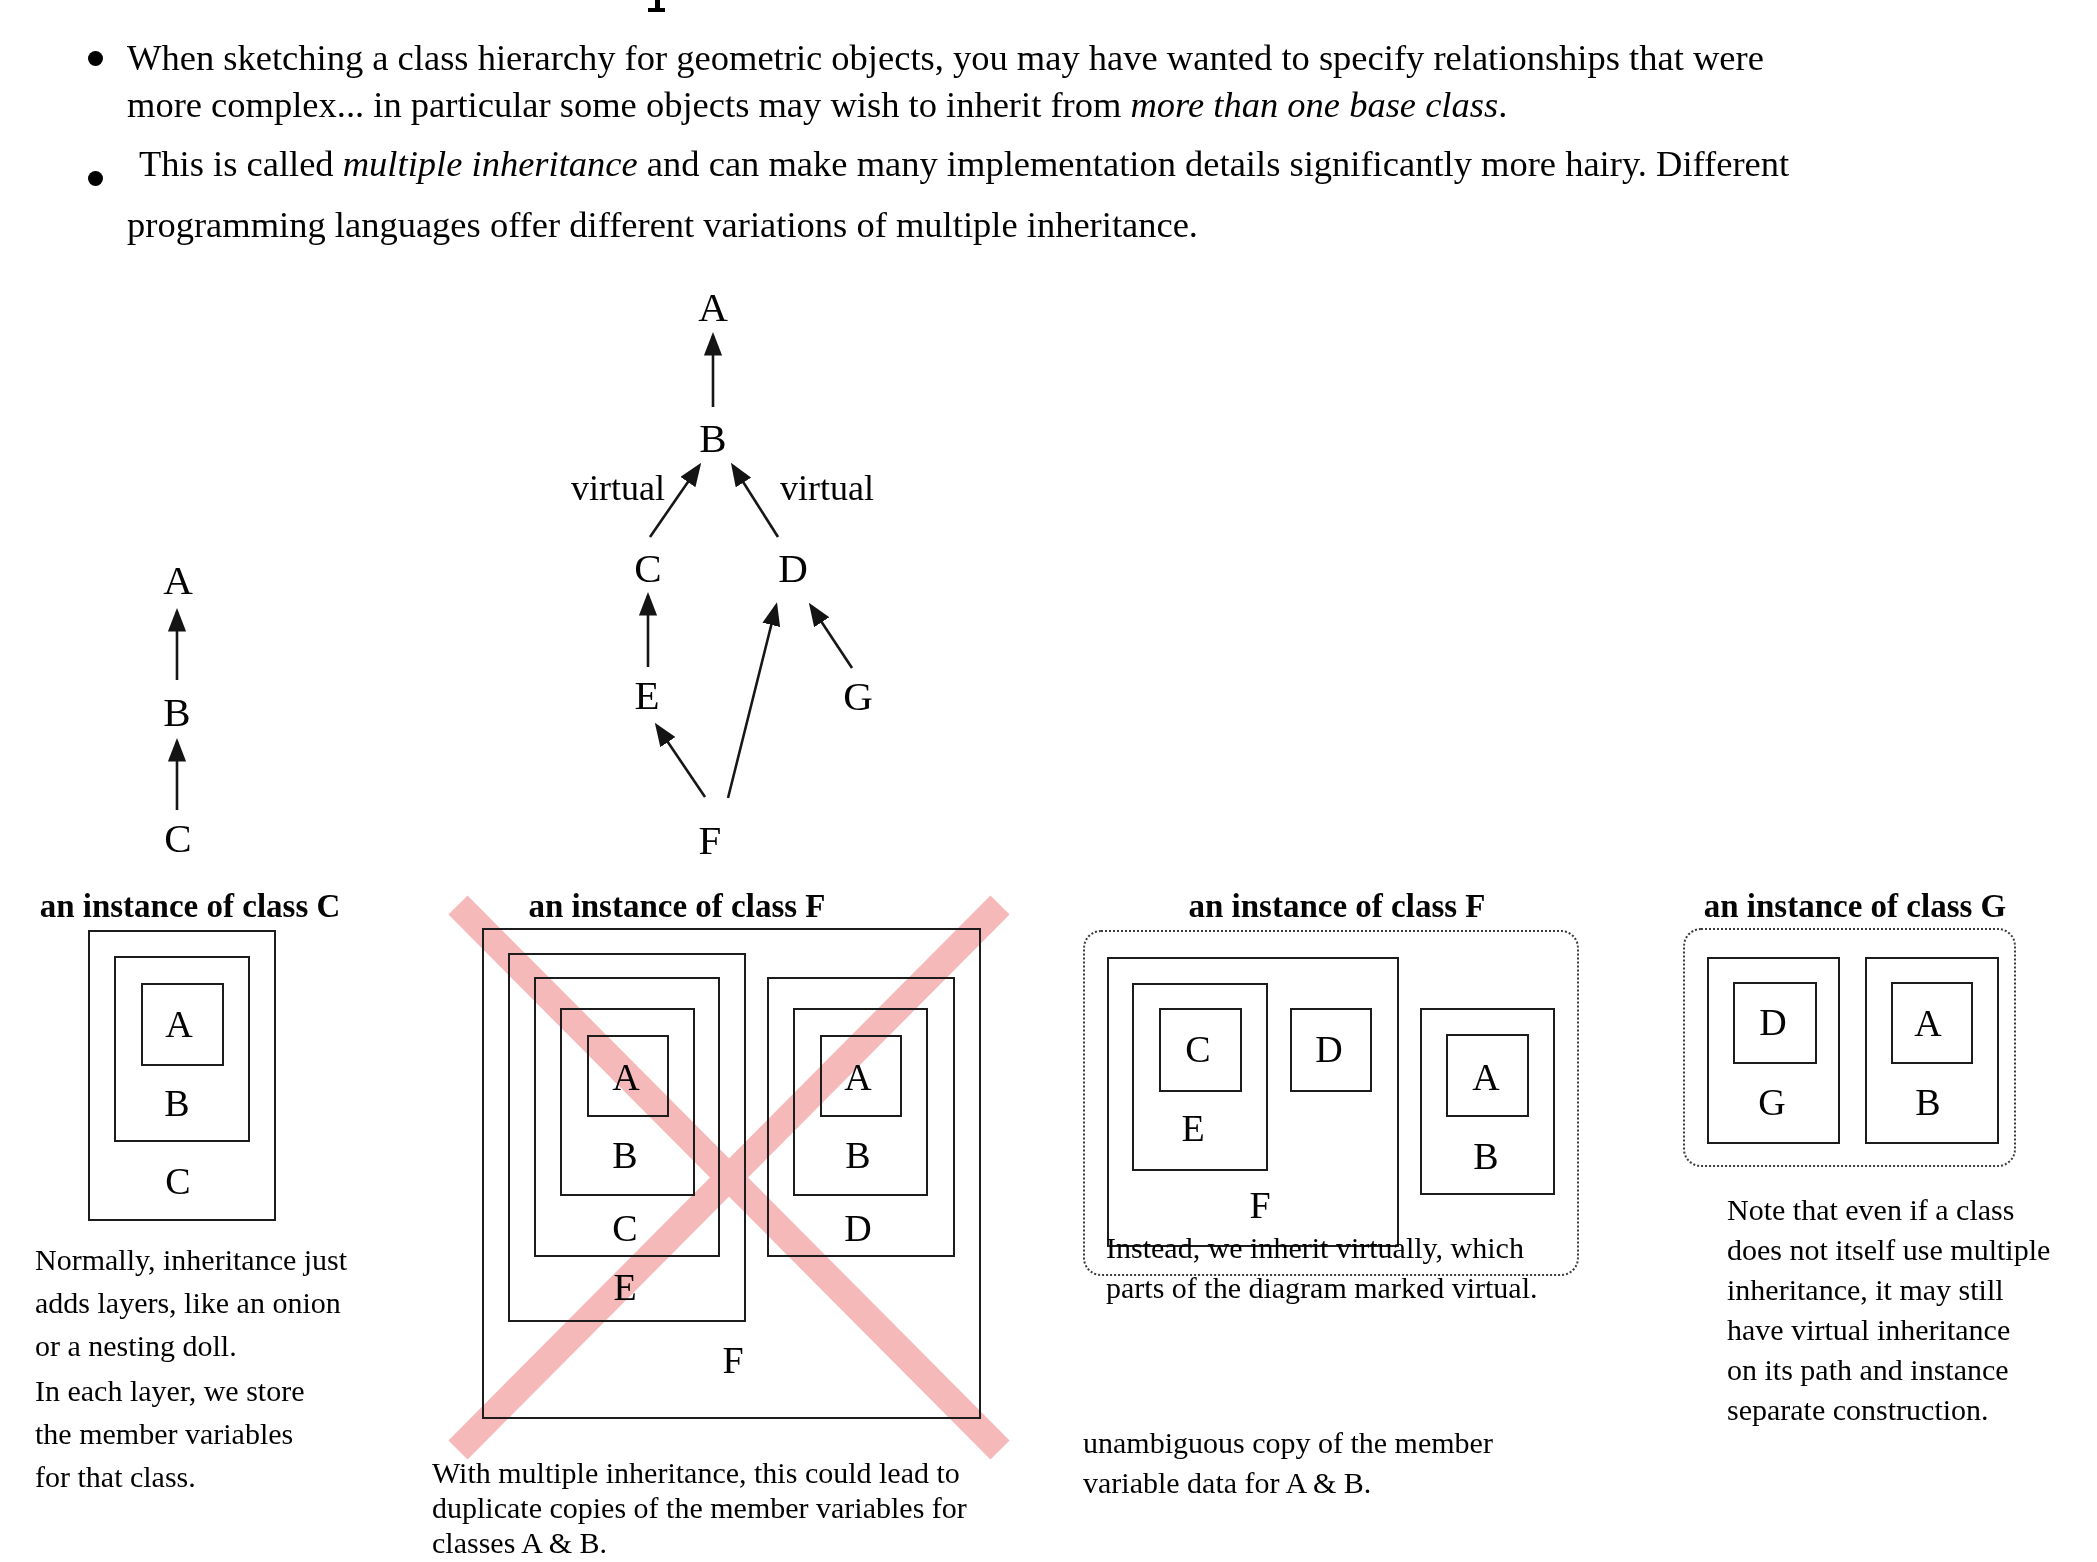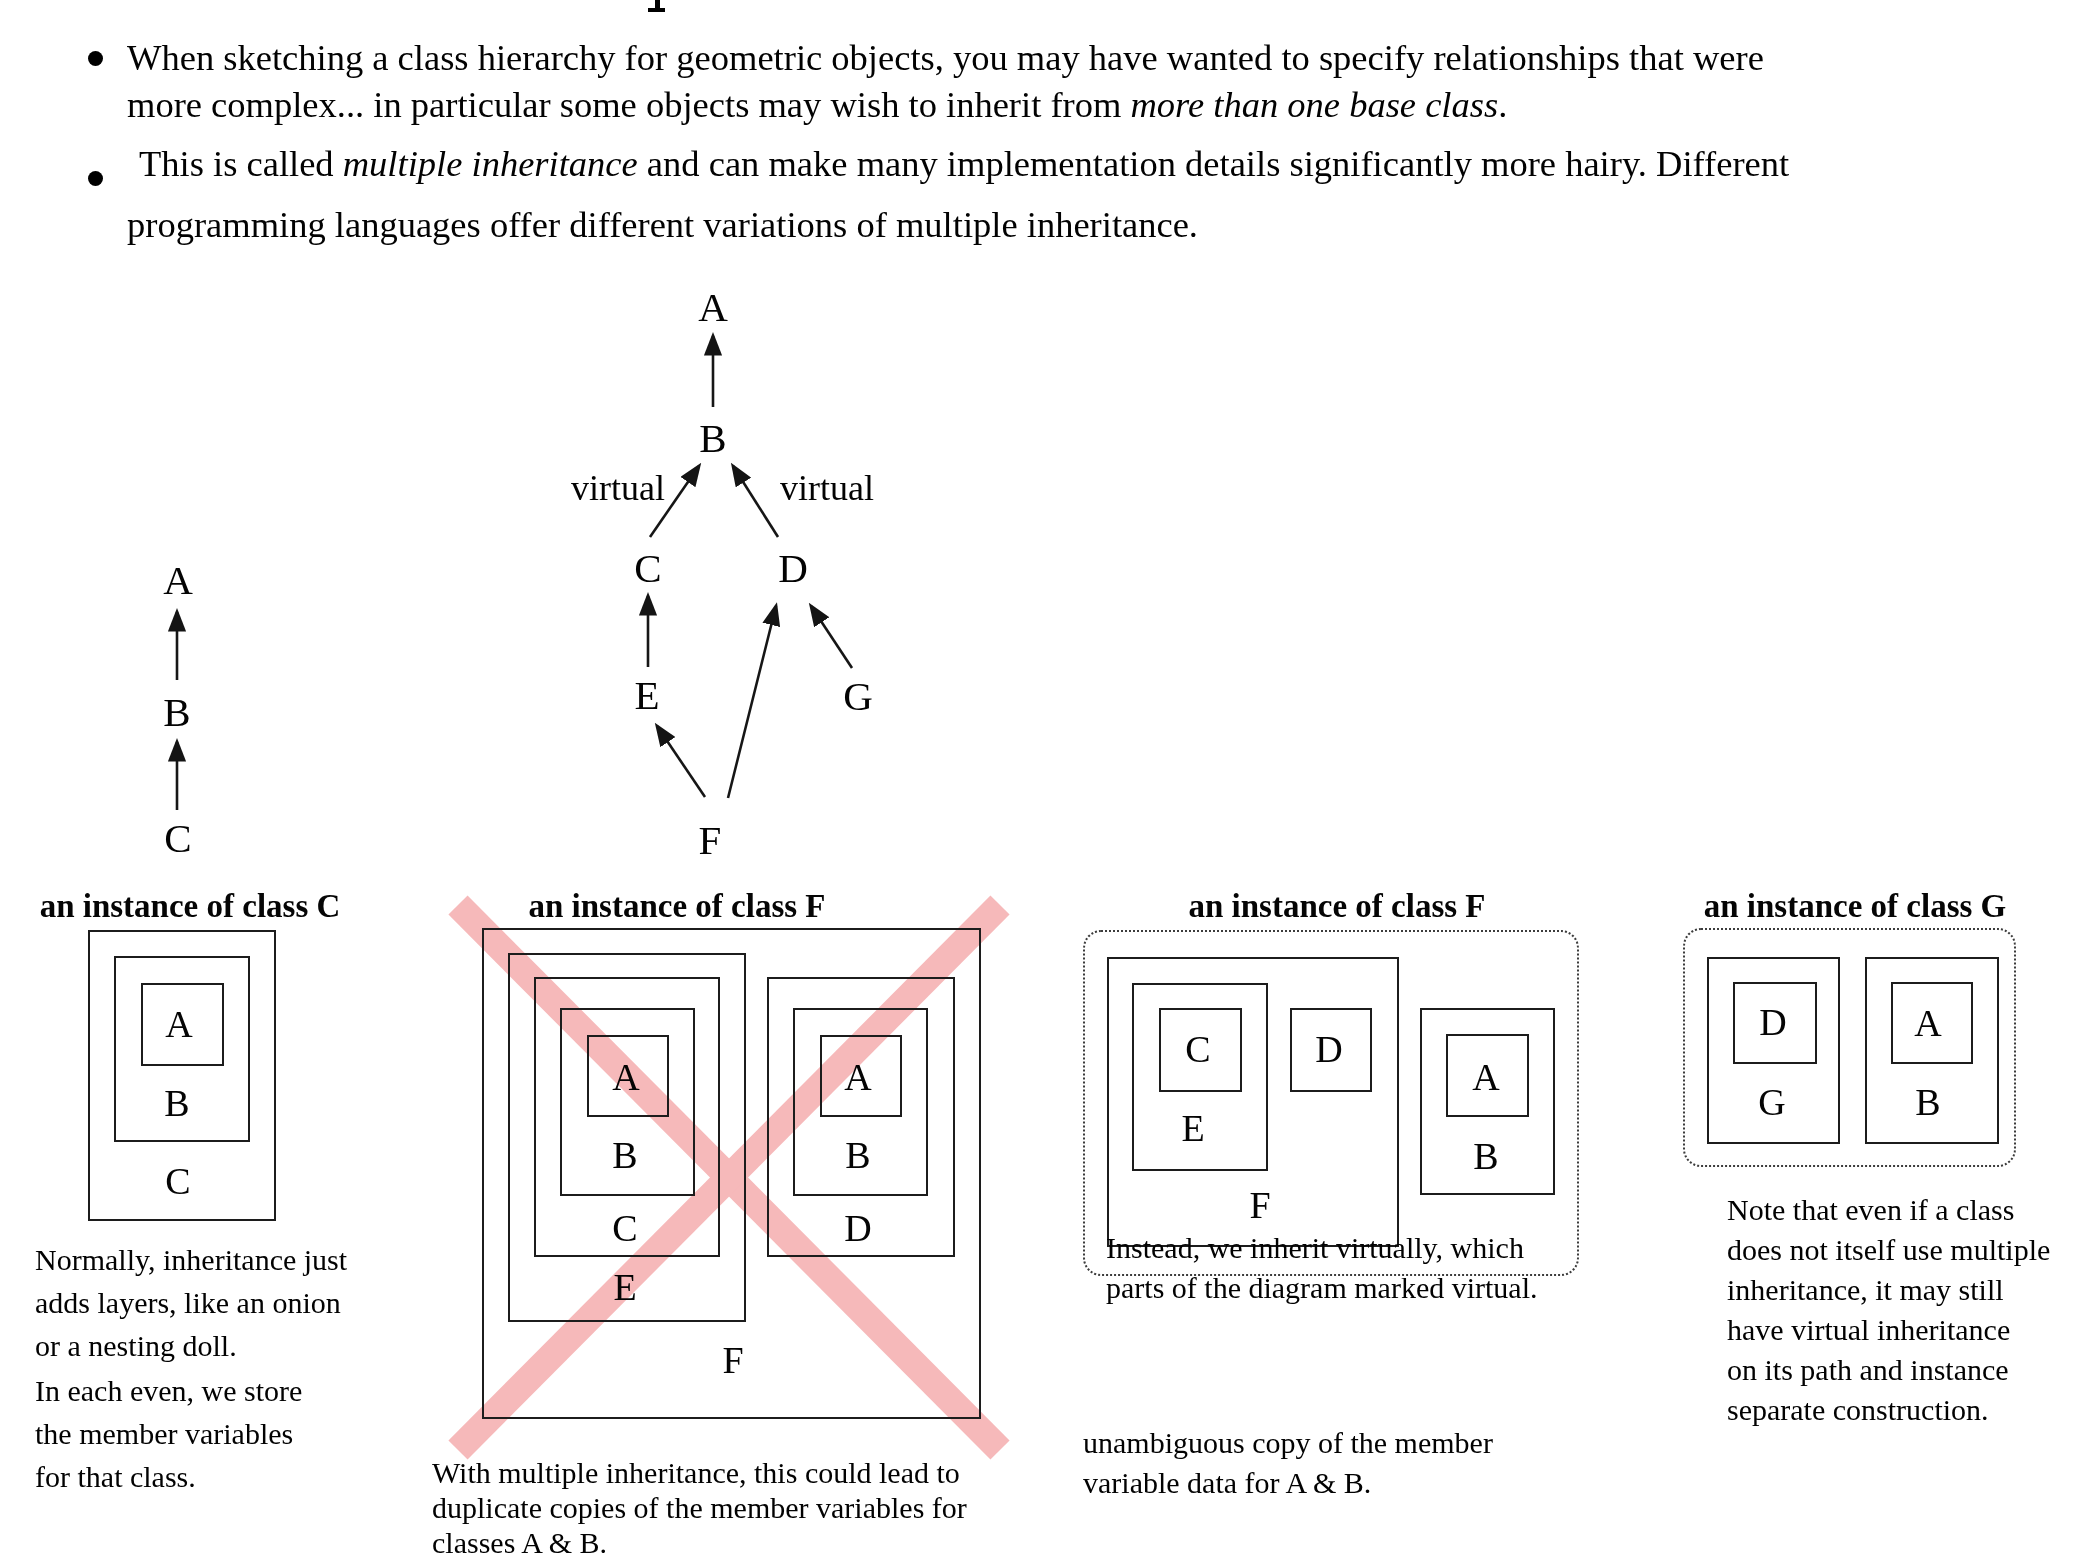--- a/index.html
+++ b/index.html
@@ -84,21 +84,21 @@
   <div class="box" style="left:141px;top:983px;width:79px;height:79px;"></div>
   <span class="lbl" style="left:179px;top:1024px;">A</span>
   <span class="lbl" style="left:177px;top:1103px;">B</span>
   <span class="lbl" style="left:178px;top:1181px;">C</span>
   <div class="cap cap1" style="left:35px;top:1238px;">
     <div class="ln">Normally, inheritance just</div>
     <div class="ln">adds layers, like an onion</div>
     <div class="ln">or a nesting doll.</div>
   </div>
   <div class="cap cap1" style="left:35px;top:1369px;">
-    <div class="ln">In each even, we store</div>
+    <div class="ln">In each layer, we store</div>
     <div class="ln">the member variables</div>
     <div class="ln">for that class.</div>
   </div>
 </div>
 
 <div>
   <div class="dtitle" style="left:527px;top:888px;width:300px;">an instance of class F</div>
   <div class="box" style="left:482px;top:928px;width:495px;height:487px;"></div>
   <div class="box" style="left:508px;top:953px;width:234px;height:365px;"></div>
   <div class="box" style="left:534px;top:977px;width:182px;height:276px;"></div>

